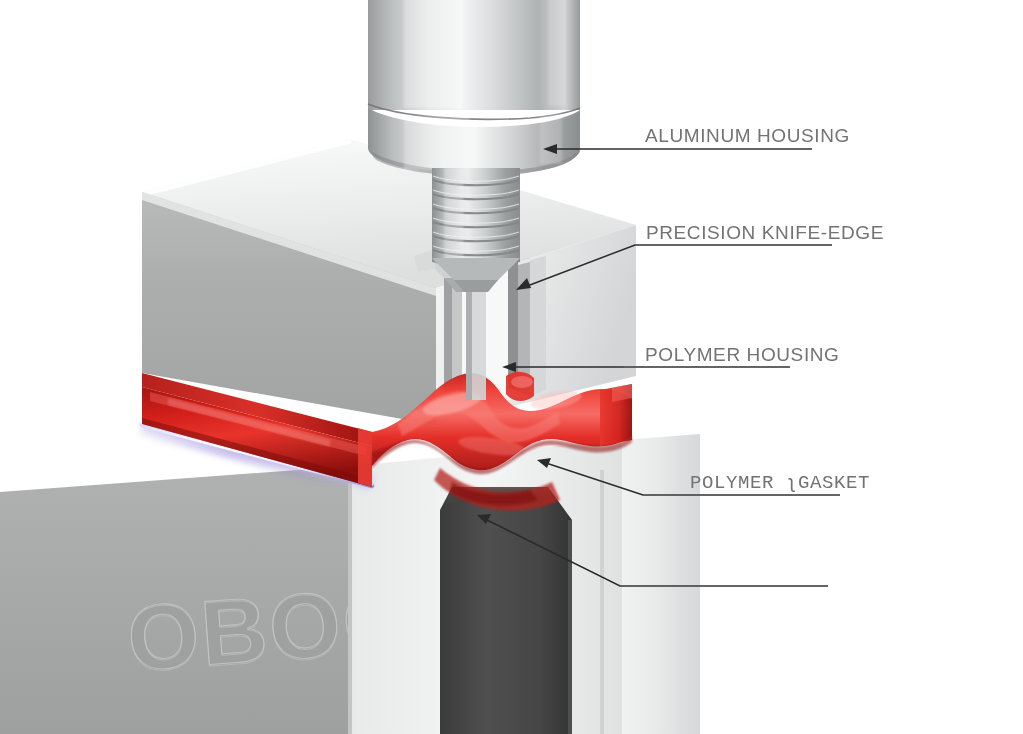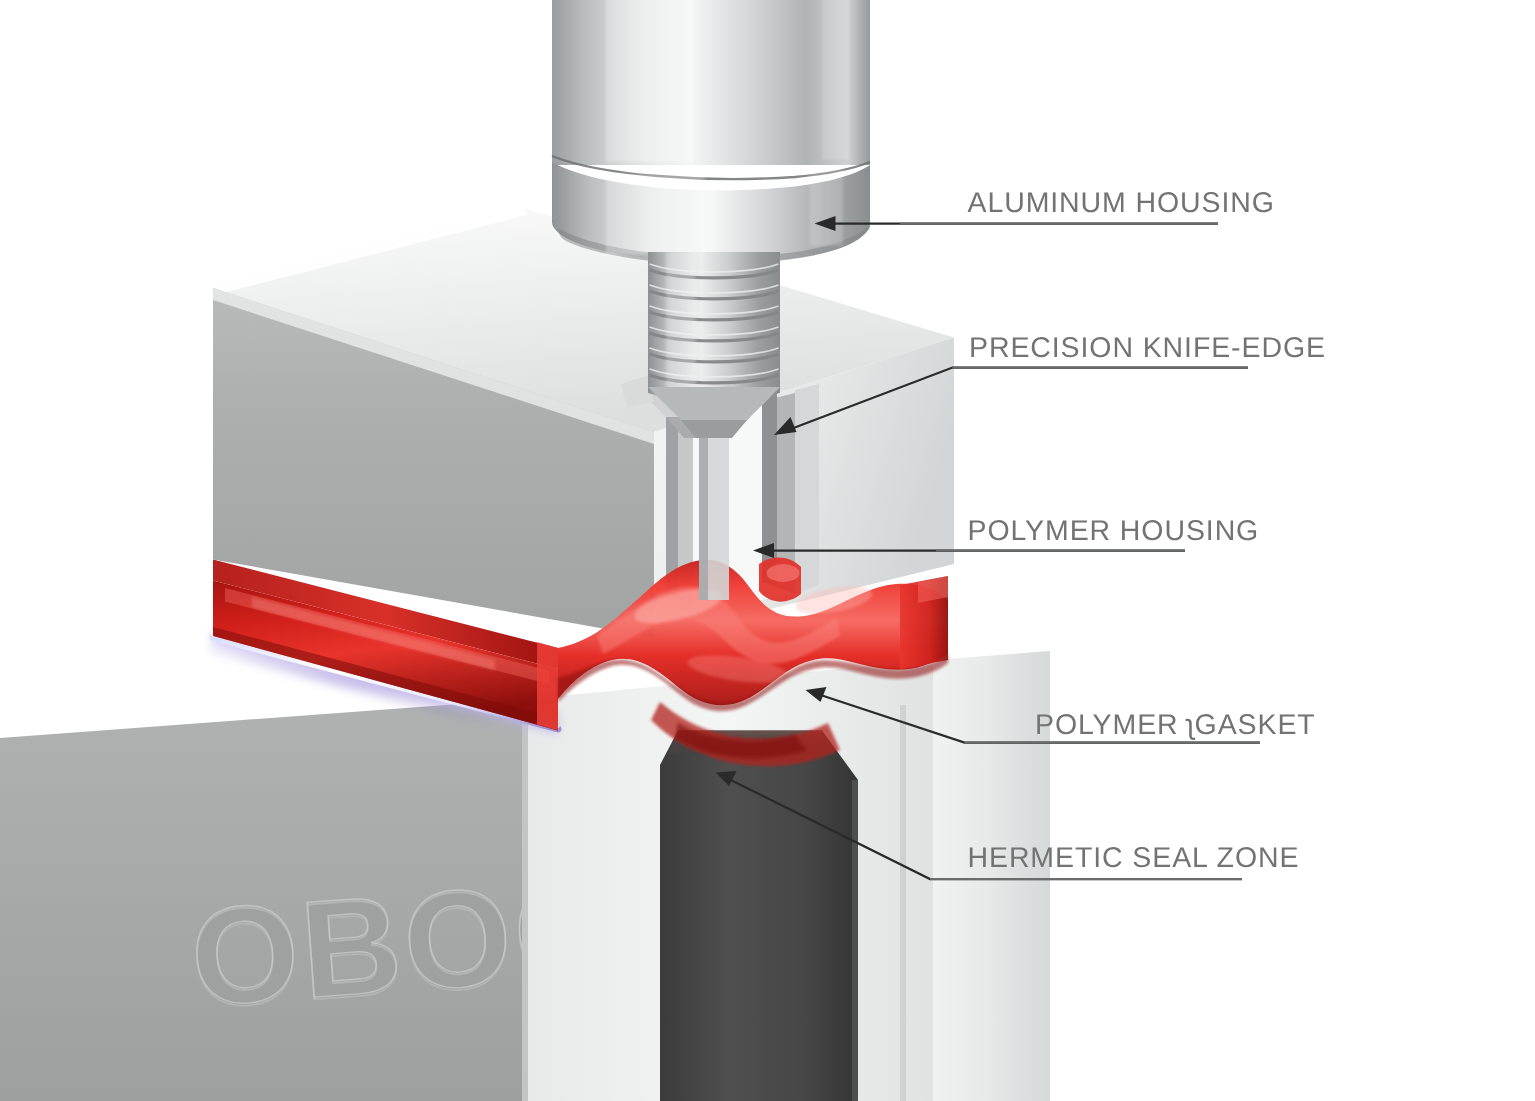--- a/index.html
+++ b/index.html
@@ -400,17 +400,16 @@
       </g>
     </g>
   </svg>
 
   <div class="callout-label" style="left:645px; top:126px;">ALUMINUM HOUSING</div>
 
   <div class="callout-label" style="left:646px; top:223px;">PRECISION KNIFE-EDGE</div>
 
   <div class="callout-label" style="left:645px; top:345px;">POLYMER HOUSING</div>
 
-  <div class="callout-label" style="left:690px; top:474px;">POLYMER ʅGASKET</div>
-
-  <div class="callout-label" style="left:645px; top:563px;">HERMETIC SEAL ZONE</div>
+  <div class="callout-label" style="left:690px; top:474px;font-family:Liberation Mono, monospace;">POLYMER ʅGASKET</div>
+
 
 </div>
 
 </body></html>

